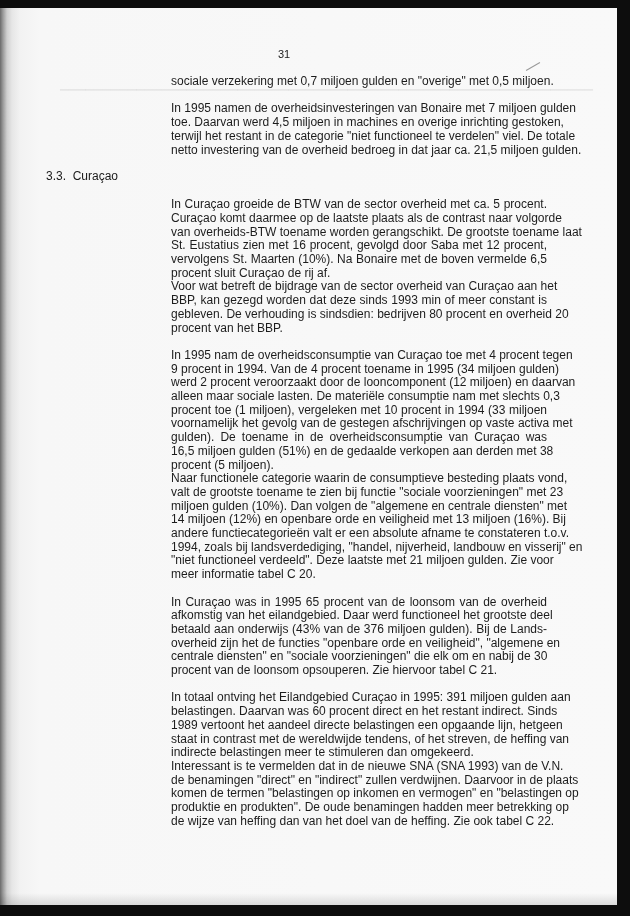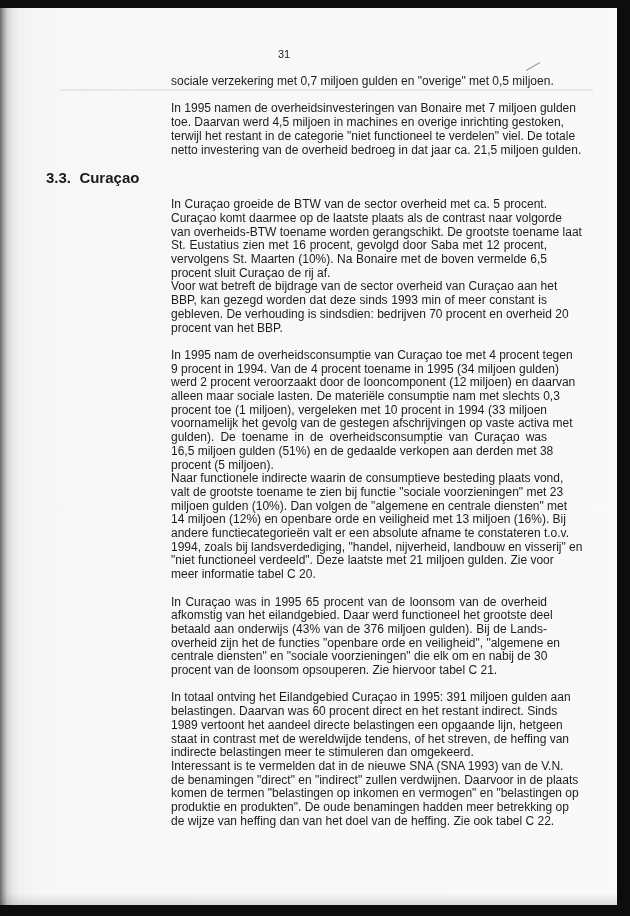--- a/index.html
+++ b/index.html
@@ -25,21 +25,21 @@
     .page-number {
       position: absolute; left: 274px; top: 40px; width: 20px;
       font-size: 11px; color: #222; text-align: center;
     }
     .pencil-mark {
       position: absolute; left: 525px; top: 58px; width: 16px; height: 1px;
       background: #999; transform: rotate(-30deg);
     }
     .section-heading {
       position: absolute; left: 46px; top: 161px;
-      font-size: 15px; font-weight: bold; color: #1a1a1a;
+      font-size: 12px; font-weight: normal; color: #1a1a1a;
       white-space: pre;
     }
     .body-col {
       position: absolute; left: 163px; top: 67px; width: 384px;
       font-size: 12px; line-height: 13.7px; color: #1c1c1c;
       text-align: justify;
     }
     .para { margin: 0; }
     .para.gap { margin-top: 13.7px; }
     .line {
@@ -87,38 +87,38 @@
       <span class="line">Curaçao komt daarmee op de laatste plaats als de contrast naar volgorde</span>
       <span class="line">van overheids-BTW toename worden gerangschikt. De grootste toename laat</span>
       <span class="line">St. Eustatius zien met 16 procent, gevolgd door Saba met 12 procent,</span>
       <span class="line">vervolgens St. Maarten (10%). Na Bonaire met de boven vermelde 6,5</span>
       <span class="line last">procent sluit Curaçao de rij af.</span>
     </p>
 
     <p class="para">
       <span class="line">Voor wat betreft de bijdrage van de sector overheid van Curaçao aan het</span>
       <span class="line">BBP, kan gezegd worden dat deze sinds 1993 min of meer constant is</span>
-      <span class="line">gebleven. De verhouding is sindsdien: bedrijven 70 procent en overheid 20</span>
+      <span class="line">gebleven. De verhouding is sindsdien: bedrijven 80 procent en overheid 20</span>
       <span class="line last">procent van het BBP.</span>
     </p>
 
     <p class="para gap">
       <span class="line">In 1995 nam de overheidsconsumptie van Curaçao toe met 4 procent tegen</span>
       <span class="line">9 procent in 1994. Van de 4 procent toename in 1995 (34 miljoen gulden)</span>
       <span class="line">werd 2 procent veroorzaakt door de looncomponent (12 miljoen) en daarvan</span>
       <span class="line">alleen maar sociale lasten. De materiële consumptie nam met slechts 0,3</span>
       <span class="line">procent toe (1 miljoen), vergeleken met 10 procent in 1994 (33 miljoen</span>
       <span class="line">voornamelijk het gevolg van de gestegen afschrijvingen op vaste activa met</span>
       <span class="line">gulden). De toename in de overheidsconsumptie van Curaçao was</span>
       <span class="line">16,5 miljoen gulden (51%) en de gedaalde verkopen aan derden met 38</span>
       <span class="line last">procent (5 miljoen).</span>
     </p>
 
     <p class="para">
-      <span class="line">Naar functionele indirecte waarin de consumptieve besteding plaats vond,</span>
+      <span class="line">Naar functionele categorie waarin de consumptieve besteding plaats vond,</span>
       <span class="line">valt de grootste toename te zien bij functie "sociale voorzieningen" met 23</span>
       <span class="line">miljoen gulden (10%). Dan volgen de "algemene en centrale diensten" met</span>
       <span class="line">14 miljoen (12%) en openbare orde en veiligheid met 13 miljoen (16%). Bij</span>
       <span class="line">andere functiecategorieën valt er een absolute afname te constateren t.o.v.</span>
       <span class="line">1994, zoals bij landsverdediging, "handel, nijverheid, landbouw en visserij" en</span>
       <span class="line">"niet functioneel verdeeld". Deze laatste met 21 miljoen gulden. Zie voor</span>
       <span class="line last">meer informatie tabel C 20.</span>
     </p>
 
     <p class="para gap">

